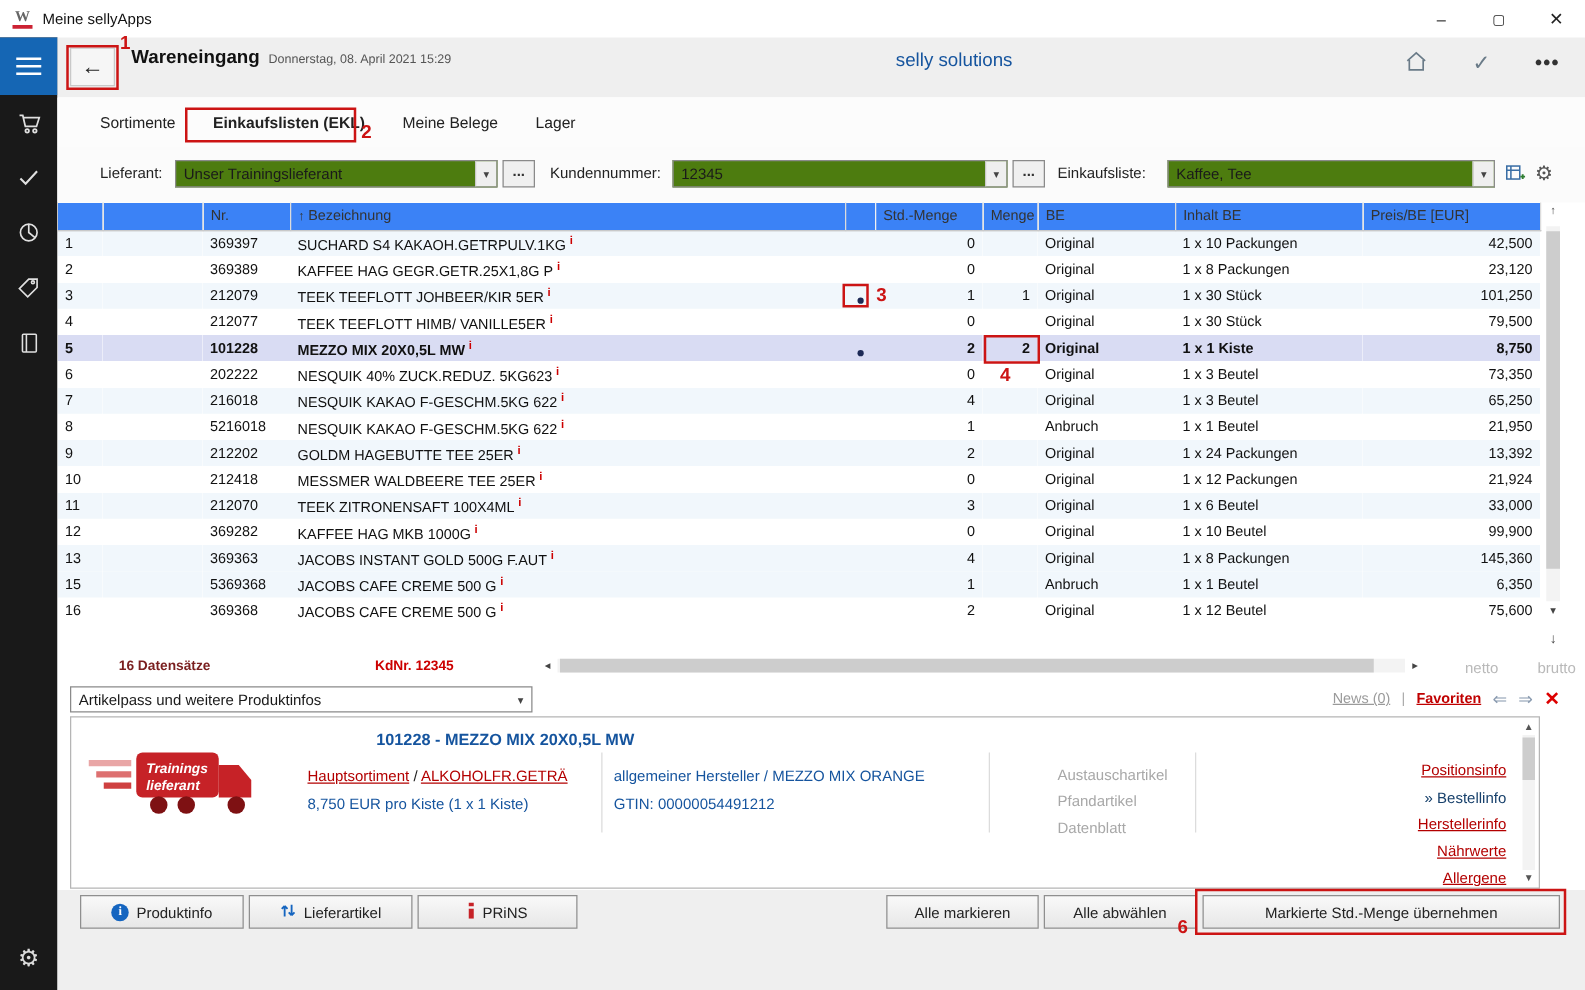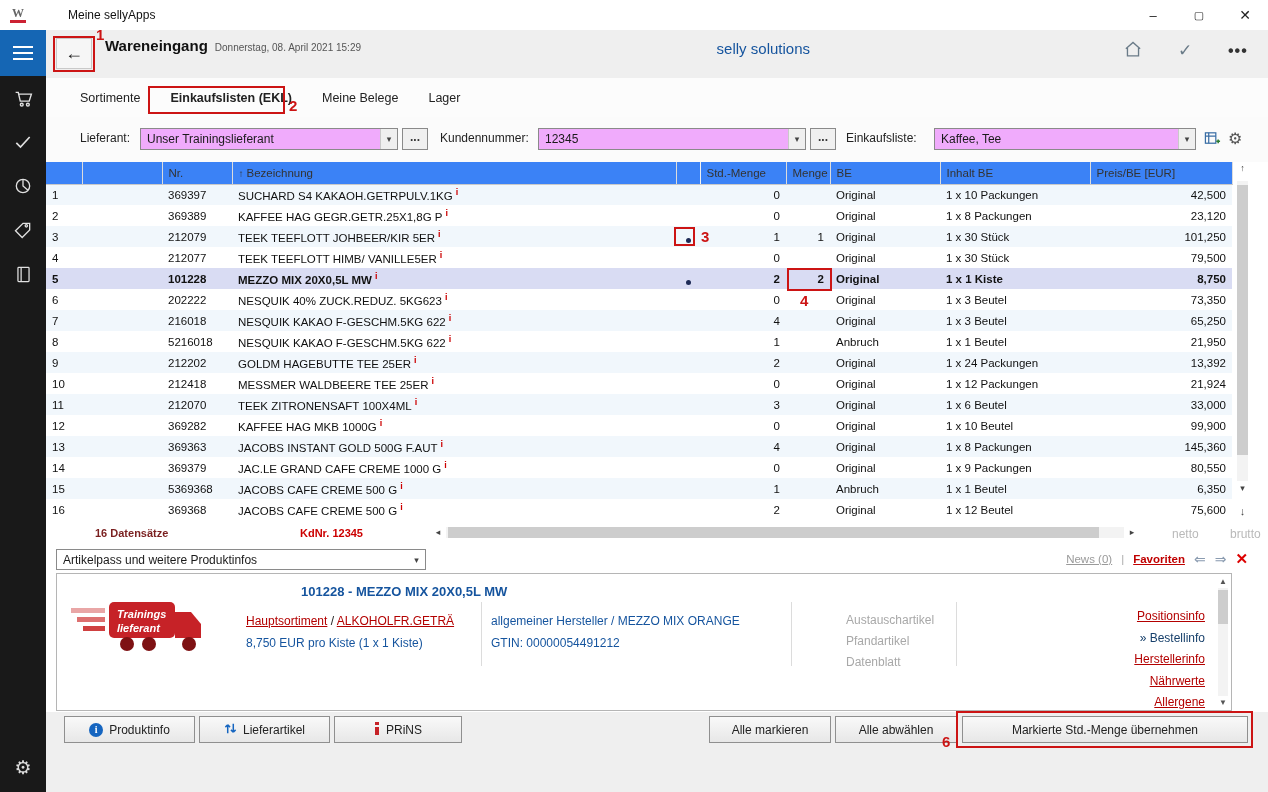--- a/index.html
+++ b/index.html
@@ -2,21 +2,21 @@
 <html><head>
 <meta charset="utf-8">
 <style>
   * { margin:0; padding:0; box-sizing:border-box; }
   html,body { width:1268px; height:792px; }
   body { position:relative; font-family:"Liberation Sans", sans-serif; background:#fff; color:#1a1a1a; overflow:hidden; }
 
   
   .titlebar { position:absolute; left:0; top:0; width:1268px; height:30px; background:#fff; }
   .app-icon { position:absolute; left:10px; top:6px; width:16px; height:17px; font:bold 12px "Liberation Serif", serif; color:#666; text-align:center; line-height:14px; border-bottom:3px solid #c23; }
-  .tb-title { position:absolute; left:34px; top:8px; font-size:12px; color:#111;margin-left:34px; }
+  .tb-title { position:absolute; left:34px; top:8px; font-size:12px; color:#111; }
   .winbtn { position:absolute; top:0; width:46px; height:30px; display:flex; align-items:center; justify-content:center; font-size:13px; color:#222; cursor:default; }
   .winbtn.min { right:92px; } .winbtn.max { right:46px; font-size:11px; } .winbtn.close { right:0; font-size:14px; }
 
   
   .sidebar { position:absolute; left:0; top:30px; width:46px; height:762px; background:#191919; }
   .sb-item { width:46px; height:44px; display:flex; align-items:center; justify-content:center; }
   .hamburger { height:46px; background:#1566b4; flex-direction:column; gap:4px; }
   .hamburger i { display:block; width:20px; height:2px; background:#fff; }
   .sb-gear { position:absolute; bottom:6px; left:0; width:46px; height:38px; display:flex; align-items:center; justify-content:center; color:#dcdcdc; font-size:19px; }
 
@@ -33,21 +33,21 @@
 
   
   .mainbg { position:absolute; left:46px; top:78px; width:1222px; height:634px; background:#fff; }
   .bottomstrip { position:absolute; left:46px; top:712px; width:1222px; height:80px; background:#efefef; }
   .tabs { position:absolute; left:46px; top:78px; width:1222px; height:39px; display:flex; align-items:center; gap:30px; padding-left:34px; font-size:12.5px; color:#222; background:#fcfcfc; }
   .tab.active { font-weight:bold; }
 
   
   .filters { position:absolute; left:46px; top:117px; width:1222px; height:45px; background:#fbfbfb; font-size:12px; }
   .flabel { position:absolute; top:14px; color:#222; }
-  .combo { position:absolute; top:11px; height:22px; border:1px solid #8a8a8a; background:#f0abfc; display:flex; align-items:center; font-size:12px; }
+  .combo { position:absolute; top:11px; height:22px; border:1px solid #8a8a8a; background:#4d7c0f; display:flex; align-items:center; font-size:12px; }
   .combo .val { flex:1; padding:0 6px; white-space:nowrap; overflow:hidden; }
   .combo .arr { width:17px; text-align:center; color:#444; font-size:9px; border-left:1px solid #c9c9c9; align-self:stretch; display:flex; align-items:center; justify-content:center; background:#efefef; }
   .morebtn { position:absolute; top:11px; width:26px; height:22px; border:1px solid #8a8a8a; background:#f0f0f0; text-align:center; line-height:16px; font-size:12px; font-weight:bold; color:#333; }
   .fico { position:absolute; top:13px; }
 
   
   .grid { position:absolute; left:46px; top:162px; width:1186px; border-collapse:collapse; table-layout:fixed; font-size:11.5px; }
   .grid th { background:#3b82f6; border-right:1px solid #dcdcdc; border-bottom:1px solid #c9c9c9; height:22px; font-weight:normal; color:#333; padding:0 6px; text-align:left; overflow:hidden; white-space:nowrap; }
   .grid th.no-sep { border-right:1px solid #f1f1f1; }
   .grid td { height:21px; padding:0 6px; overflow:hidden; white-space:nowrap; color:#111; background:#fff; }
@@ -407,32 +407,20 @@
     <td></td>
     <td>369363</td>
     <td><span>JACOBS INSTANT GOLD 500G F.AUT</span><span class="info-i">i</span></td>
     <td class="mark-cell"></td>
     <td class="r">4</td>
     <td class="r"></td>
     <td>Original</td>
     <td>1 x 8 Packungen</td>
     <td class="r">145,360</td>
   </tr>
-      <tr>
-    <td>14</td>
-    <td></td>
-    <td>369379</td>
-    <td><span>JAC.LE GRAND CAFE CREME 1000 G</span><span class="info-i">i</span></td>
-    <td class="mark-cell"></td>
-    <td class="r">0</td>
-    <td class="r"></td>
-    <td>Original</td>
-    <td>1 x 9 Packungen</td>
-    <td class="r">80,550</td>
-  </tr>
       <tr class="tint">
     <td>15</td>
     <td></td>
     <td>5369368</td>
     <td><span>JACOBS CAFE CREME 500 G</span><span class="info-i">i</span></td>
     <td class="mark-cell"></td>
     <td class="r">1</td>
     <td class="r"></td>
     <td>Anbruch</td>
     <td>1 x 1 Beutel</td>

